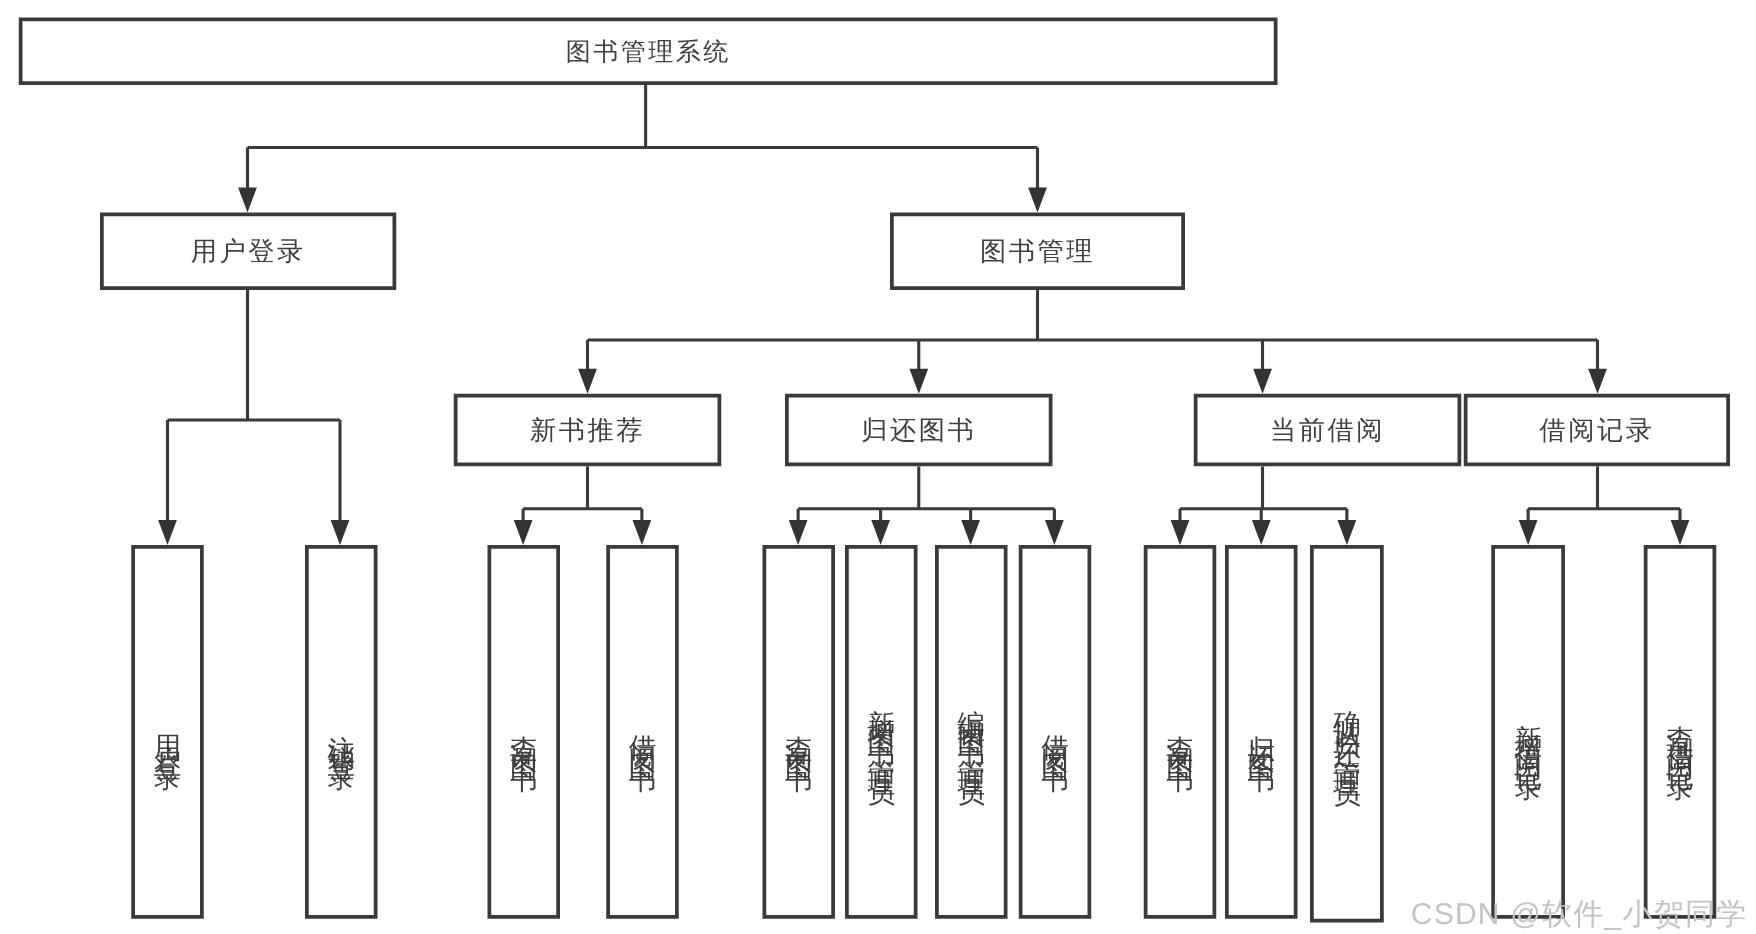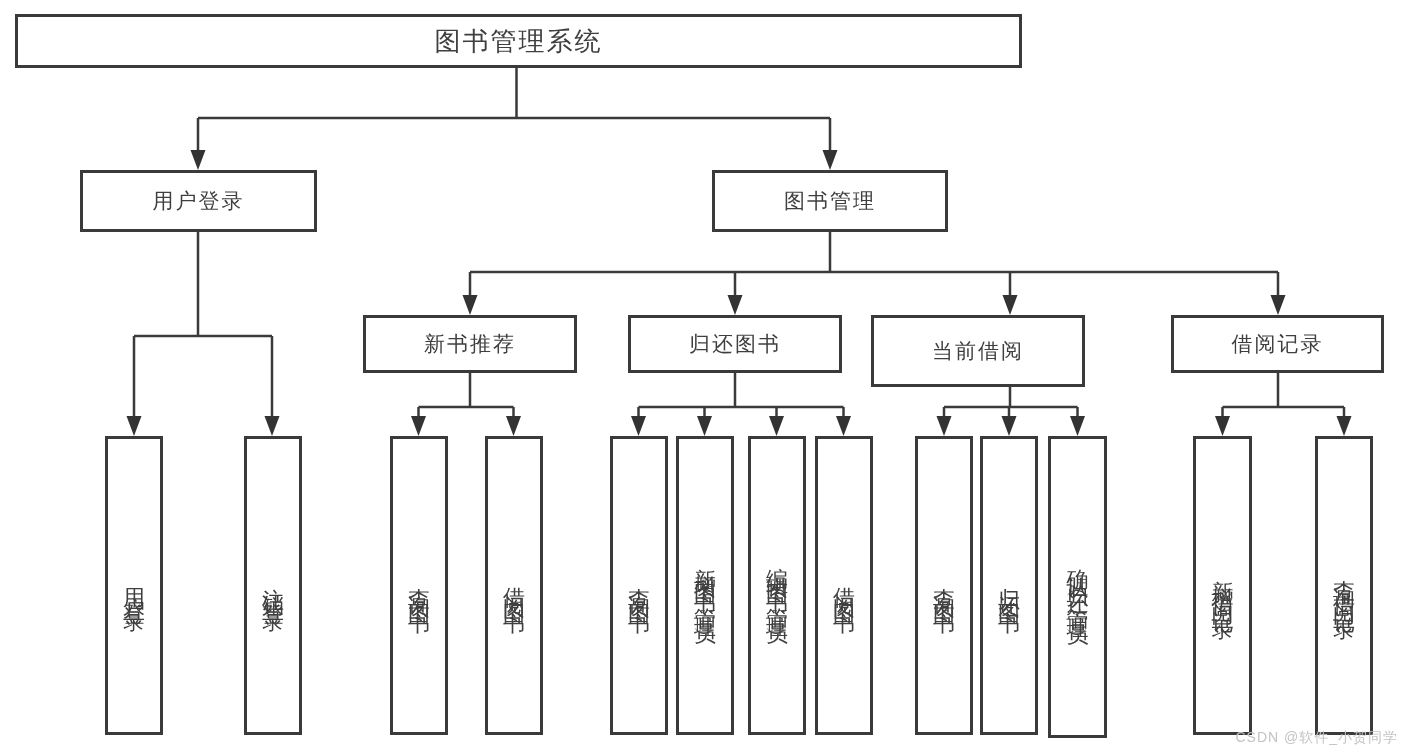--- a/index.html
+++ b/index.html
@@ -23,33 +23,33 @@
     position: absolute;
     background: #ffffff;
     border: 3px solid #3a3a3a;
     box-sizing: border-box;
     display: flex;
     align-items: center;
     justify-content: center;
     color: #3f3f3f;
   }
   .hlabel { font-size: 21px; letter-spacing: 2px; white-space: nowrap; }
-  .root .hlabel { font-size: 26px; }
+  .root .hlabel { font-size: 20px; }
   .leaf span {
     writing-mode: vertical-rl;
     letter-spacing: 8px;
     font-size: 22px;
     line-height: 1;
     white-space: nowrap;
   }
   .watermark {
     position: absolute;
     right: 7px;
     bottom: 0px;
-    font-size: 14px;
+    font-size: 24px;
     color: #c3c3c3;
     letter-spacing: 1px;
     z-index: 5;
   }
 </style>
 </head>
 <body>
 
 <div class="canvas">
 
@@ -99,21 +99,21 @@
   <div class="box" style="left:363px;top:315px;width:214px;height:58px">
     <span class="hlabel">新书推荐</span>
   </div>
 
   <div class="box" style="left:712px;top:170px;width:236px;height:62px">
     <span class="hlabel">图书管理</span>
   </div>
   <div class="box" style="left:628px;top:315px;width:214px;height:58px">
     <span class="hlabel">归还图书</span>
   </div>
-  <div class="box" style="left:871px;top:315px;width:214px;height:72px">
+  <div class="box" style="left:955px;top:315px;width:214px;height:58px">
     <span class="hlabel">当前借阅</span>
   </div>
   <div class="box" style="left:1171px;top:315px;width:213px;height:58px">
     <span class="hlabel">借阅记录</span>
   </div>
 
   <div class="box leaf" style="left:105px;top:436px;width:58px;height:299px">
     <span>用户登录</span>
   </div>
   <div class="box leaf" style="left:244px;top:436px;width:58px;height:299px">

